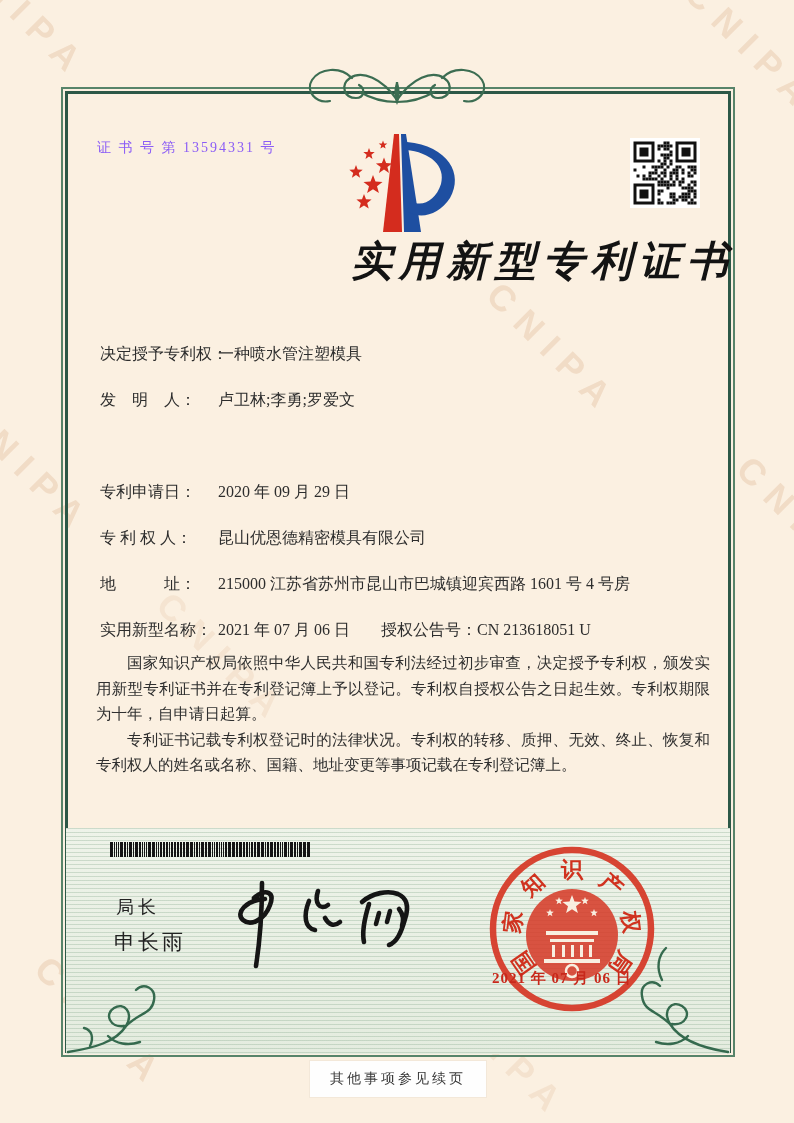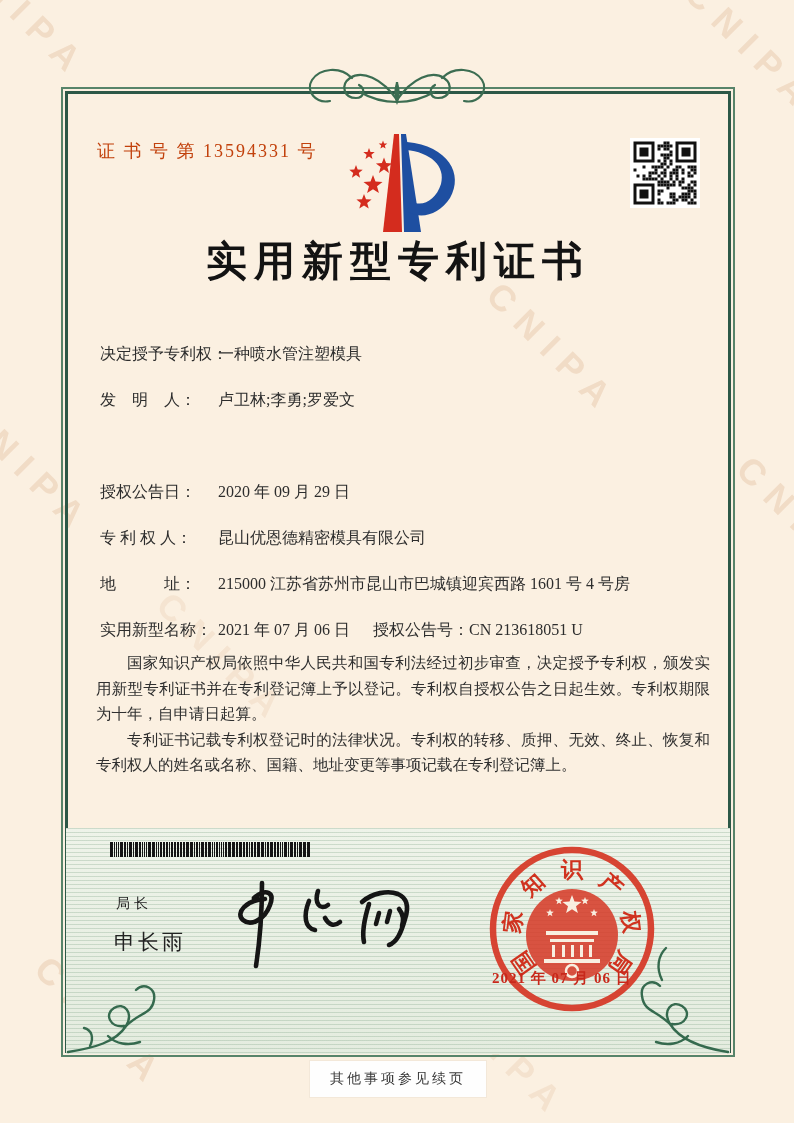--- a/index.html
+++ b/index.html
@@ -10,45 +10,45 @@
   .wm{position:absolute;font-family:"Liberation Sans","DejaVu Sans",sans-serif;
       font-weight:700;font-size:36px;letter-spacing:12px;color:#e9ccb1;opacity:.55;
       transform:rotate(45deg);pointer-events:none;white-space:nowrap;}
 
   
   .frame{position:absolute;left:61px;top:87px;width:674px;height:970px;
          border:2px solid #57846a;box-sizing:border-box;}
   .frame-inner{position:absolute;inset:2px;border:3px solid #2c5847;}
 
   .abs{position:absolute;}
-  .cert-no{left:97px;top:139px;font-size:18px;color:#c2410c;letter-spacing:2px;}
-
-  .title{left:61px;top:234px;width:674px;text-align:center;font-size:41px;
-         font-weight:700;letter-spacing:7px;color:#131313;}
+  .cert-no{left:97px;top:139px;font-size:14px;color:#8b5cf6;letter-spacing:2px;}
+
+  .title{left:61px;top:234px;width:674px;text-align:right;font-size:41px;
+         font-weight:700;letter-spacing:7px;color:#131313;font-style:italic;}
 
   .row{left:100px;width:616px;height:22px;font-size:16px;color:#2d2d2d;white-space:nowrap;}
   .lab{display:inline-block;width:118px;white-space:pre;}
   .val{white-space:pre;}
   .grant2{position:absolute;left:273px;top:0;white-space:nowrap;}
 
   .body-text{left:96px;top:650px;width:614px;font-size:15.5px;line-height:25.5px;
              color:#2f2f2f;text-align:justify;}
   .body-text p{margin:0;text-indent:2em;}
 
   
   .band{left:66px;top:828px;width:664px;height:226px;
         background:
           repeating-linear-gradient(180deg, rgba(124,162,132,.30) 0 1px, rgba(0,0,0,0) 1px 4px),
           linear-gradient(#eef3e9,#e4ecdf);}
 
   .barcode{left:110px;top:842px;height:15px;display:flex;align-items:stretch;}
   .barcode i{display:block;background:#141414;}
   .barcode s{display:block;}
 
-  .signer-title{left:116px;top:895px;font-size:14px;letter-spacing:4px;color:#222;}
+  .signer-title{left:116px;top:895px;font-size:18px;letter-spacing:4px;color:#222;}
   .signer-name{left:114px;top:928px;font-size:21px;letter-spacing:3px;color:#222;}
 
   .seal-wrap{left:486px;top:843px;width:172px;height:172px;opacity:.93;}
   .seal-chars{left:486px;top:843px;width:172px;height:172px;pointer-events:none;}
   .seal-chars span{position:absolute;left:50%;top:50%;font-size:22px;font-weight:700;
                    color:#d0321f;font-family:"Liberation Serif","DejaVu Serif",serif;}
   .seal-date{left:492px;top:969px;font-size:15px;font-weight:700;color:#c8281b;
              white-space:pre;letter-spacing:1px;}
 
   .page-info{left:61px;top:1027px;width:674px;text-align:center;font-size:13.5px;
@@ -268,32 +268,32 @@
 
   <div class="abs title">实用新型专利证书</div>
 
   <div class="abs row" style="top:344px;">
     <span class="lab">决定授予专利权：</span><span class="val">一种喷水管注塑模具</span>
   </div>
   <div class="abs row" style="top:390px;">
     <span class="lab">发　明　人：</span><span class="val">卢卫林;李勇;罗爱文</span>
   </div>
   <div class="abs row" style="top:482px;">
-    <span class="lab">授权公告日：</span><span class="val">2020 年 09 月 29 日</span>
+    <span class="lab">专利申请日：</span><span class="val">2020 年 09 月 29 日</span>
   </div>
   <div class="abs row" style="top:528px;">
     <span class="lab">专 利 权 人：</span><span class="val">昆山优恩德精密模具有限公司</span>
   </div>
   <div class="abs row" style="top:574px;">
     <span class="lab">地　　　址：</span><span class="val">215000 江苏省苏州市昆山市巴城镇迎宾西路 1601 号 4 号房</span>
   </div>
   <div class="abs row" style="top:620px;">
     <span class="lab">实用新型名称：</span><span class="val">2021 年 07 月 06 日</span>
     <span class="grant2">
-      <span class="lab" style="width:auto;">授权公告号：</span><span class="val">CN 213618051 U</span>
+      <span class="lab" style="width:auto;margin-left:8px;">授权公告号：</span><span class="val">CN 213618051 U</span>
     </span>
   </div>
 
   <div class="abs body-text">
     <p>国家知识产权局依照中华人民共和国专利法经过初步审查，决定授予专利权，颁发实用新型专利证书并在专利登记簿上予以登记。专利权自授权公告之日起生效。专利权期限为十年，自申请日起算。</p>
     <p>专利证书记载专利权登记时的法律状况。专利权的转移、质押、无效、终止、恢复和专利权人的姓名或名称、国籍、地址变更等事项记载在专利登记簿上。</p>
   </div>
 
   <div class="abs barcode" id="barcode" style="left:110px;top:842px;">
       <i style="width: 3px;"></i>

